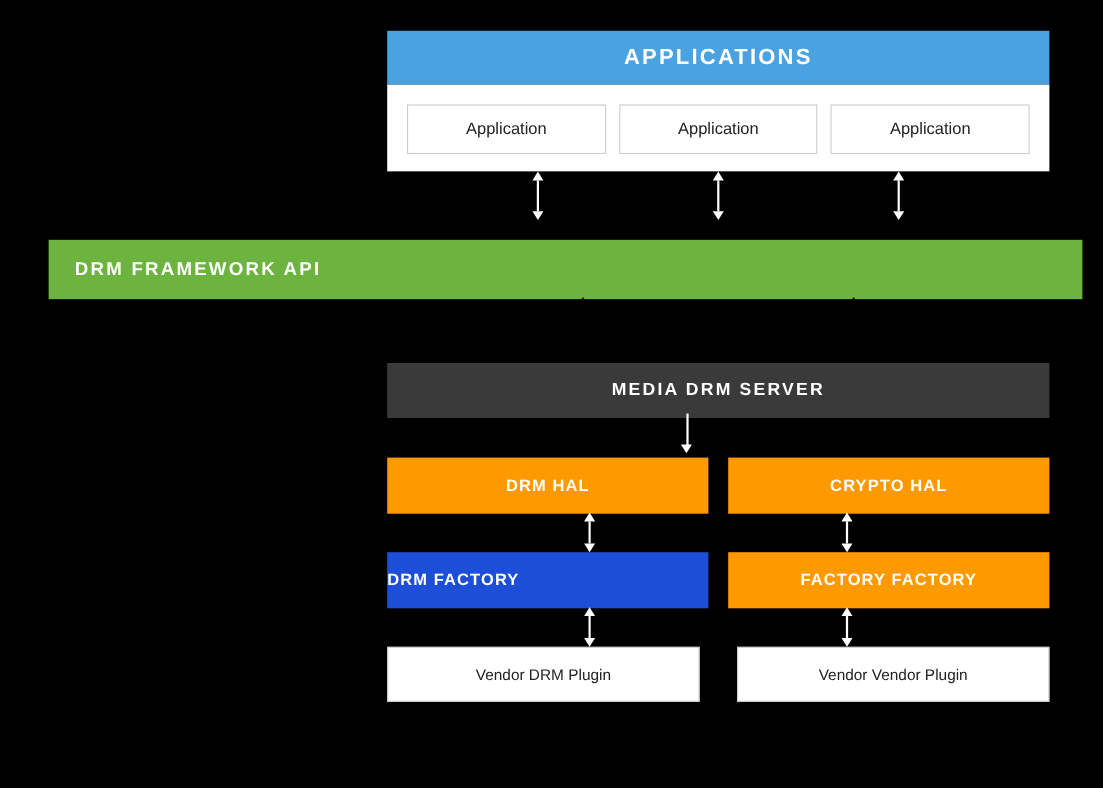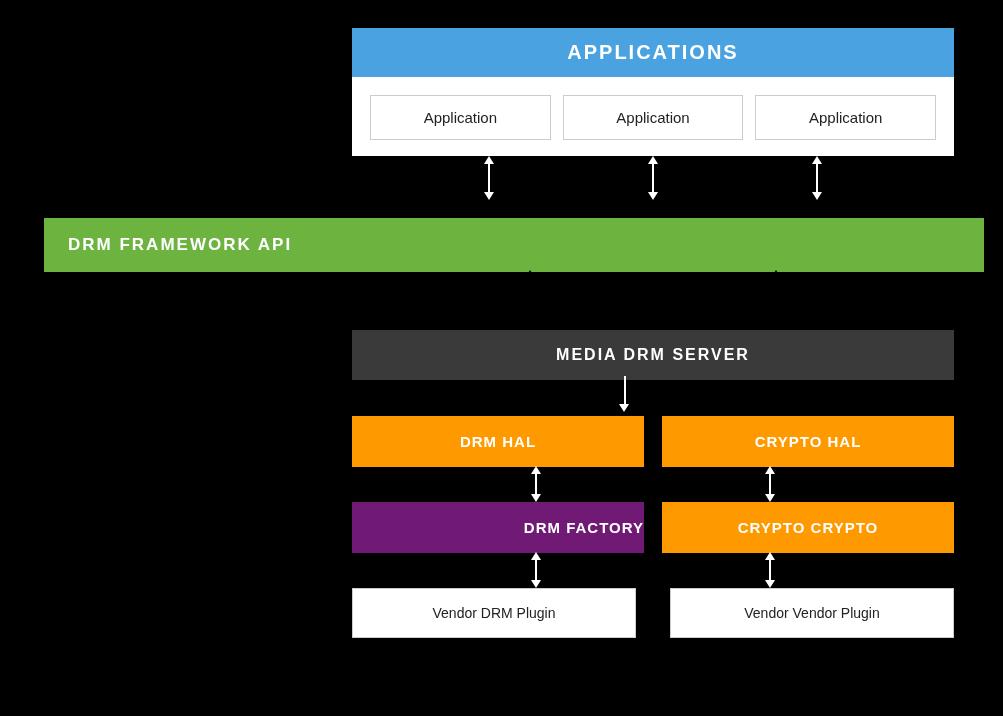--- a/index.html
+++ b/index.html
@@ -93,22 +93,22 @@
     <div style="flex:1; display:flex; justify-content:center;">
       <div style="display:flex;flex-direction:column;align-items:center;height:36px;">
         <div style="width:0;height:0;border-left:5px solid transparent;border-right:5px solid transparent;border-bottom:8px solid #fff;"></div>
         <div style="width:2px;background:#fff;flex:1;"></div>
         <div style="width:0;height:0;border-left:5px solid transparent;border-right:5px solid transparent;border-top:8px solid #fff;"></div>
       </div>
     </div>
   </div>
 
   <div style="position:absolute; left:308px; top:502px; width:602px; display:flex; flex-direction:row; gap:18px;">
-    <div style="flex:1; background:#701a75; color:#fff; font-weight:bold; font-size:15px; letter-spacing:1px; text-align:right; padding:17px 0;">DRM FACTORY</div>
-    <div style="flex:1; background:#FF9900; color:#fff; font-weight:bold; font-size:15px; letter-spacing:1px; text-align:center; padding:17px 0;">CRYPTO CRYPTO</div>
+    <div style="flex:1; background:#1d4ed8; color:#fff; font-weight:bold; font-size:15px; letter-spacing:1px; text-align:left; padding:17px 0;">DRM FACTORY</div>
+    <div style="flex:1; background:#FF9900; color:#fff; font-weight:bold; font-size:15px; letter-spacing:1px; text-align:center; padding:17px 0;">FACTORY FACTORY</div>
   </div>
 
   <div style="position:absolute; left:308px; top:552px; width:602px; display:flex; flex-direction:row; gap:18px; height:36px; align-items:center; padding:0 76px;">
     <div style="flex:1; display:flex; justify-content:center;">
       <div style="display:flex;flex-direction:column;align-items:center;height:36px;">
         <div style="width:0;height:0;border-left:5px solid transparent;border-right:5px solid transparent;border-bottom:8px solid #fff;"></div>
         <div style="width:2px;background:#fff;flex:1;"></div>
         <div style="width:0;height:0;border-left:5px solid transparent;border-right:5px solid transparent;border-top:8px solid #fff;"></div>
       </div>
     </div>

